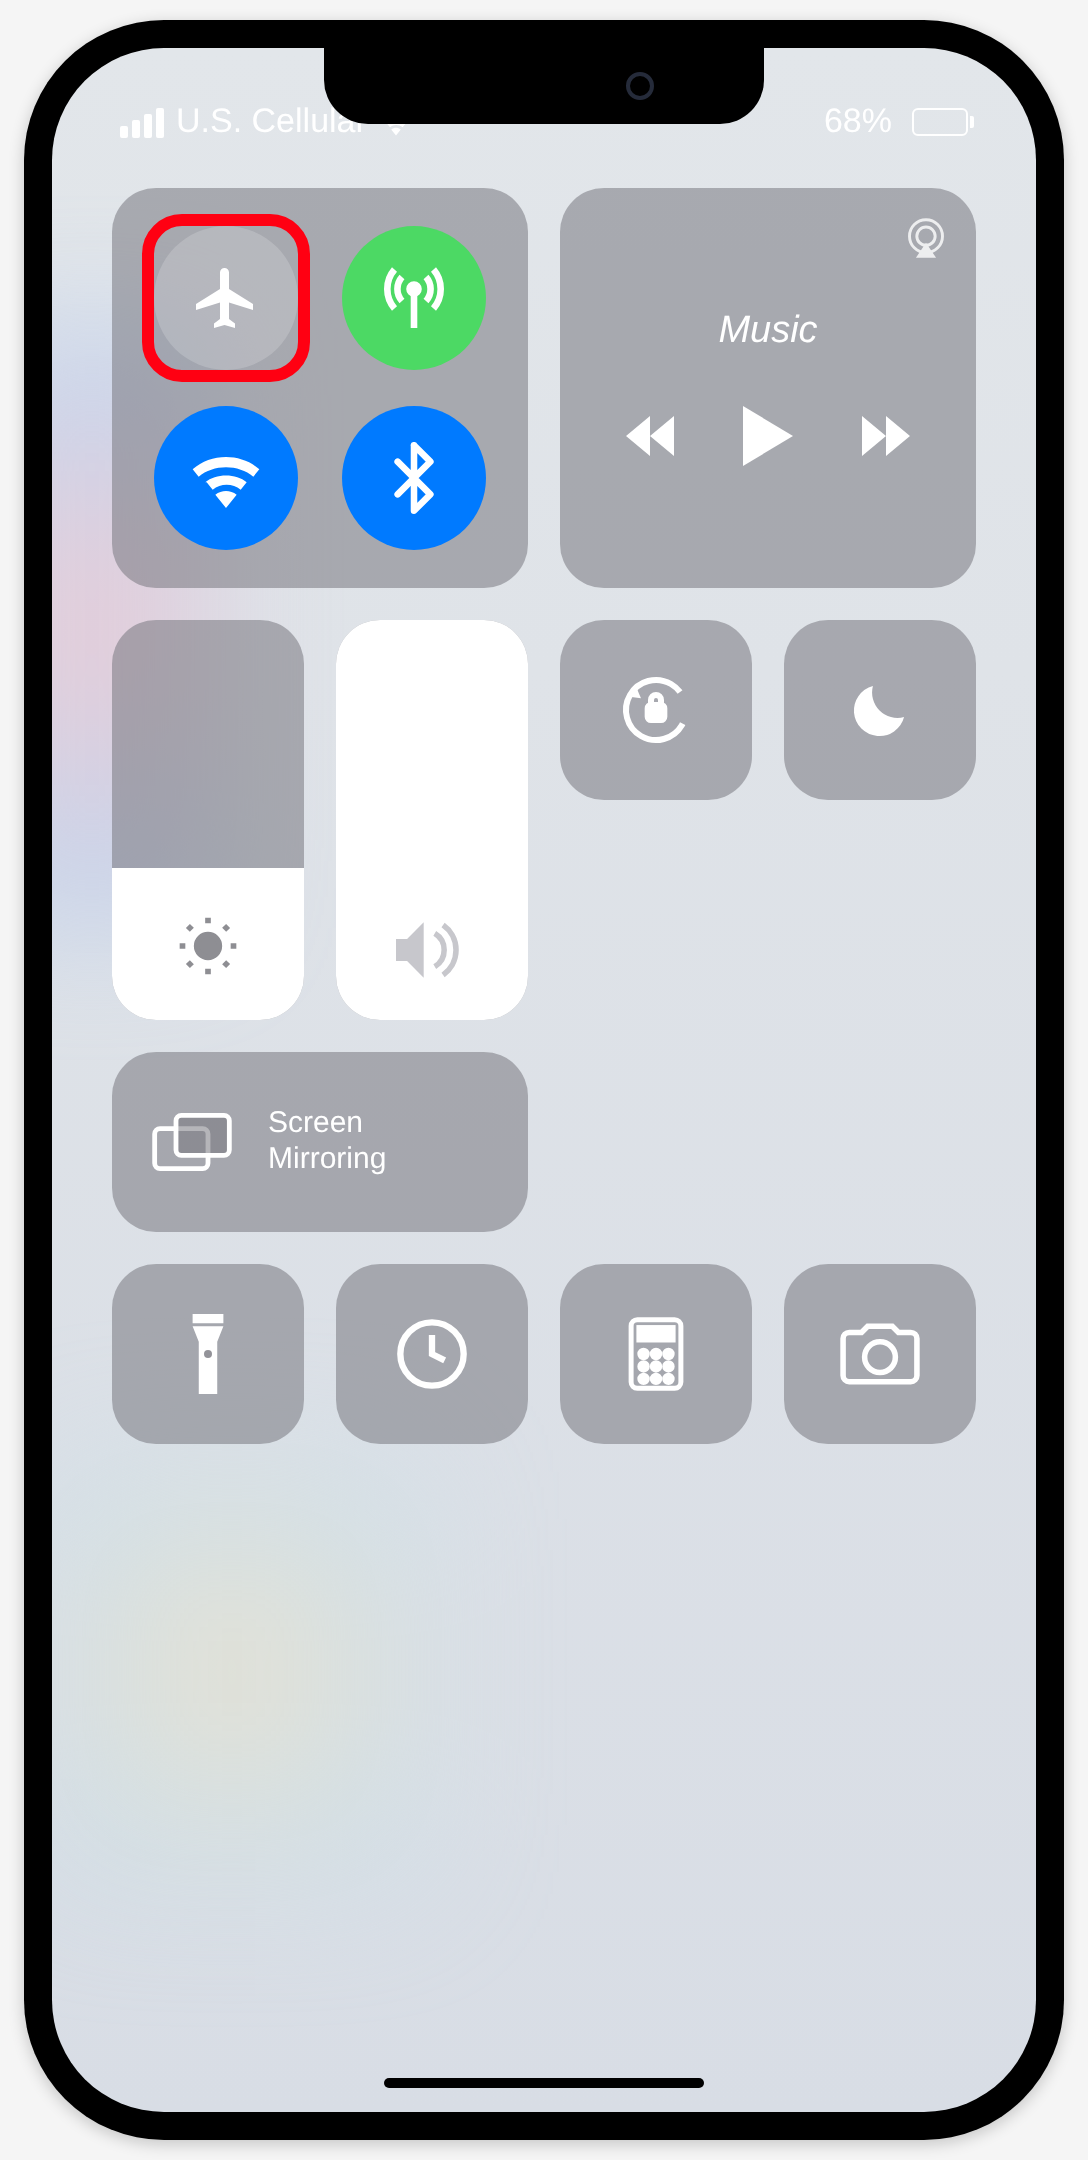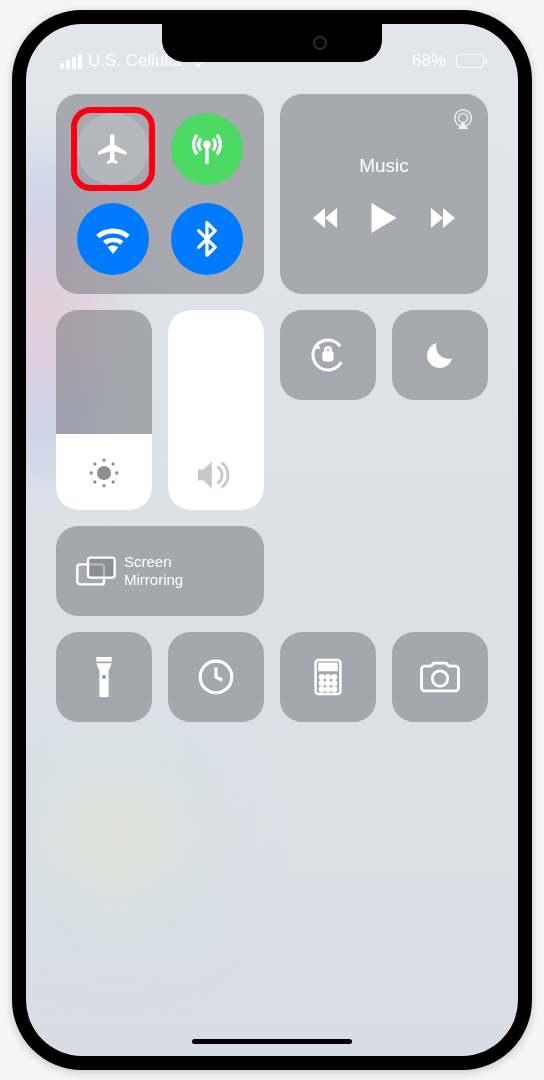--- a/index.html
+++ b/index.html
@@ -60,25 +60,25 @@
 }
 .conn{height:200px;display:grid;grid-template-columns:1fr 1fr;grid-template-rows:1fr 1fr;place-items:center;padding:16px;gap:12px;}
 .circle{width:72px;height:72px;border-radius:50%;display:flex;align-items:center;justify-content:center;position:relative;}
 .c-airplane{background:rgba(255,255,255,0.18);}
 .c-cell{background:#4cd964;}
 .c-wifi{background:#007aff;}
 .c-bt{background:#007aff;}
 .ring-highlight{position:absolute;inset:-6px;border:6px solid #ff0012;border-radius:20px;pointer-events:none;}
 .music{height:200px;display:flex;flex-direction:column;align-items:center;justify-content:center;gap:26px;position:relative;color:#fff;}
 .airplay-corner{position:absolute;top:14px;right:14px;opacity:.8;}
-.music-title{font-size:19px;}
+.music-title{font-size:19px;font-style:italic;}
 .media-row{display:flex;align-items:center;gap:34px;}
 .square{height:90px;display:flex;align-items:center;justify-content:center;}
 .row-mid{display:grid;grid-template-columns:1fr 1fr;gap:16px;}
-.screen-mirror{height:90px;display:flex;align-items:center;gap:8px;padding:0 20px;color:#fff;}
+.screen-mirror{height:90px;display:flex;align-items:center;gap:18px;padding:0 20px;color:#fff;}
 .screen-mirror .lbl{font-size:15px;line-height:1.2;}
 .slider{height:200px;border-radius:22px;background:rgba(120,120,128,0.55);position:relative;overflow:hidden;display:flex;align-items:flex-end;justify-content:center;}
 .slider-fill{position:absolute;left:0;right:0;bottom:0;background:#fff;}
 .brightness .slider-fill{height:38%;}
 .volume .slider-fill{height:100%;}
 .slider-icon{position:absolute;bottom:20px;}
 .sliders-col{display:grid;grid-template-columns:1fr 1fr;gap:16px;}
 .accessory-row{display:grid;grid-template-columns:repeat(4,1fr);gap:16px;}
 .accessory{height:90px;border-radius:22px;background:rgba(120,120,128,0.55);display:flex;align-items:center;justify-content:center;}
 .home-indicator{position:absolute;bottom:12px;left:50%;transform:translateX(-50%);width:160px;height:5px;background:#000;border-radius:3px;}

